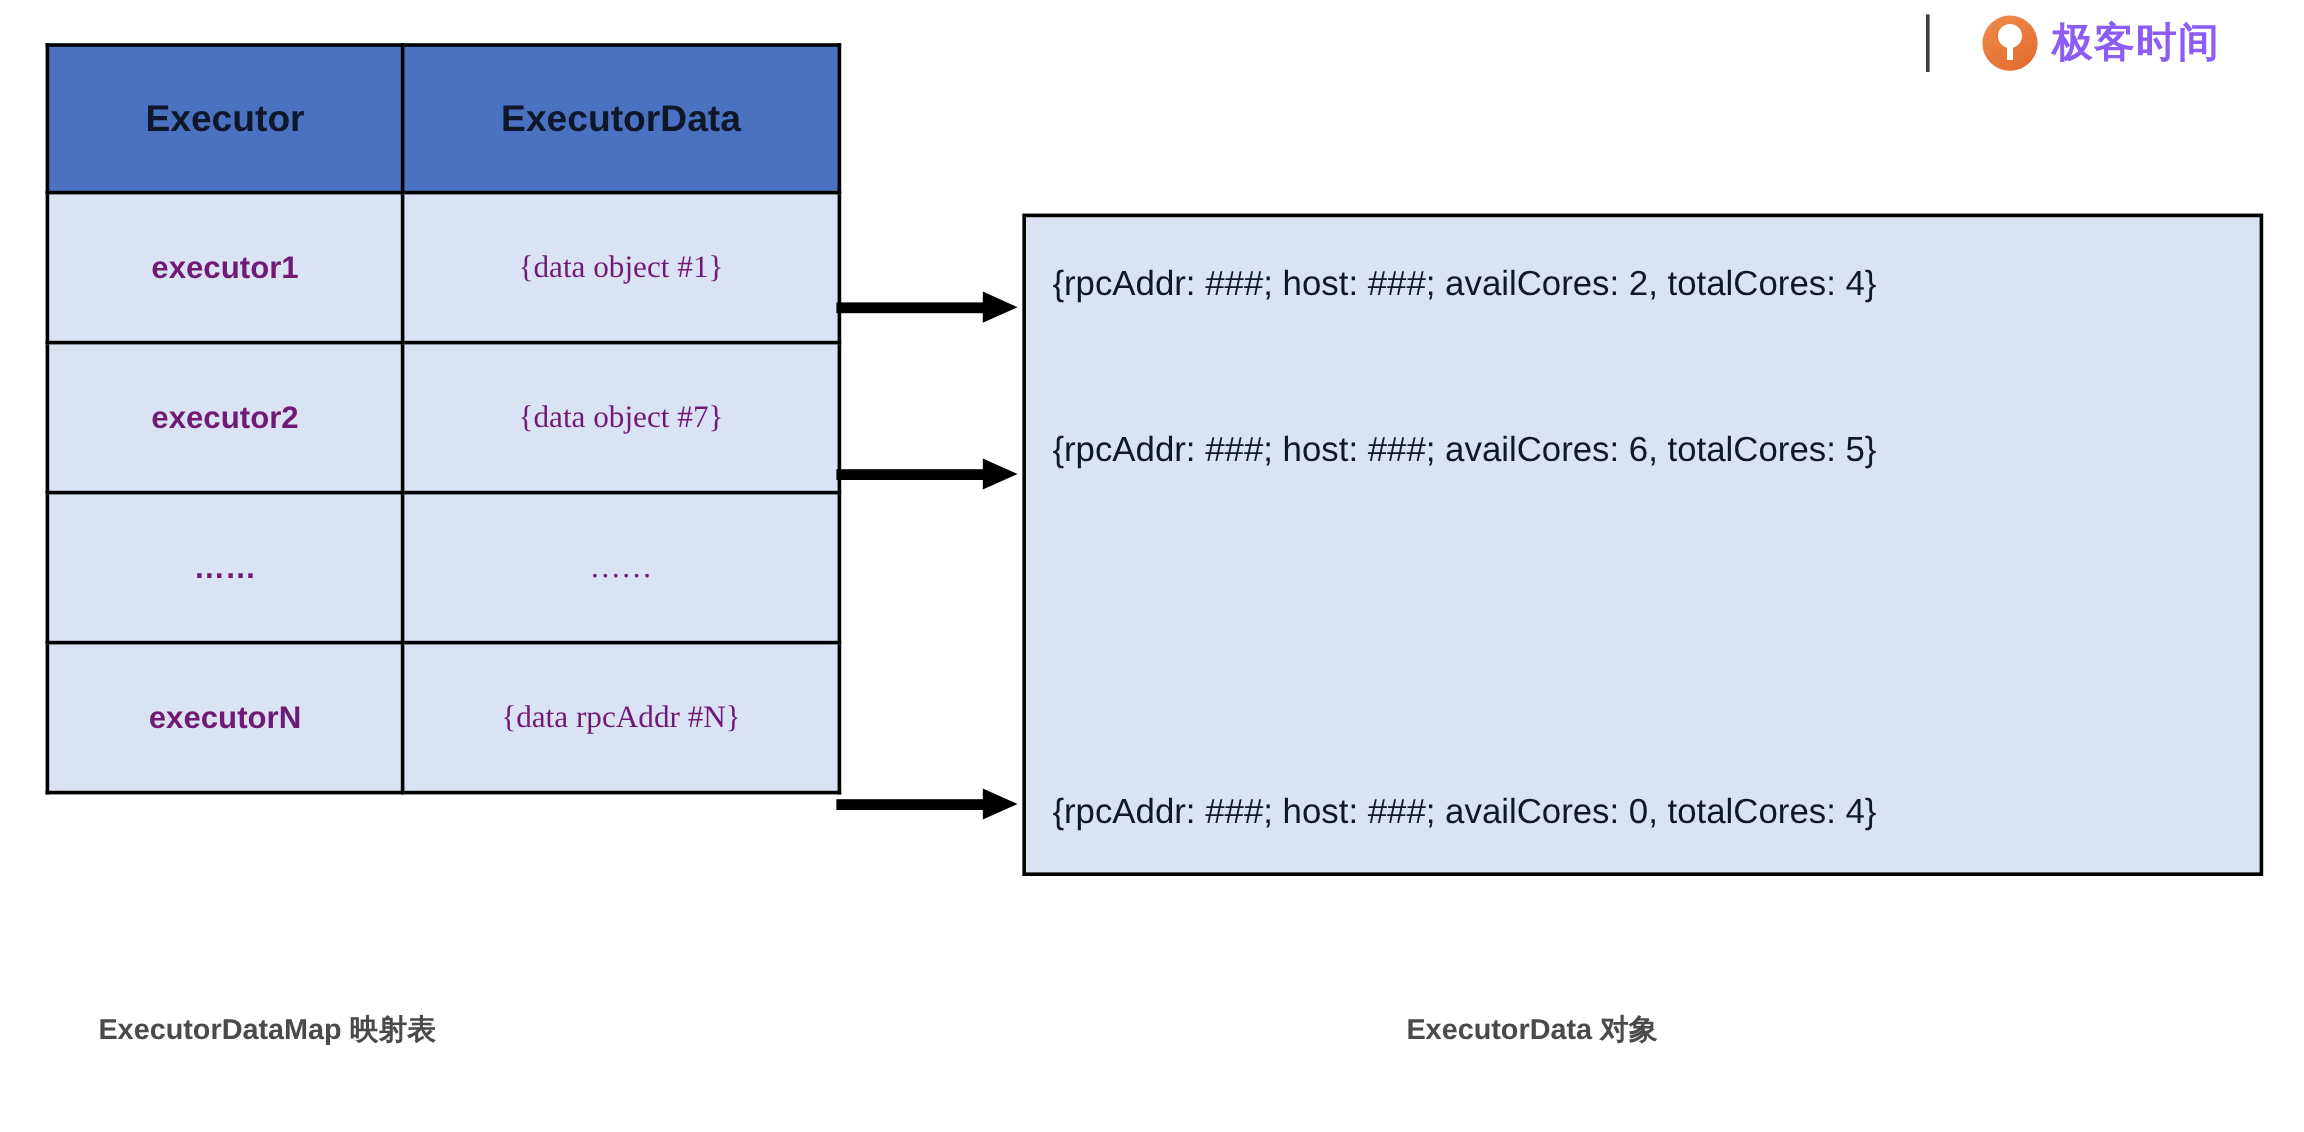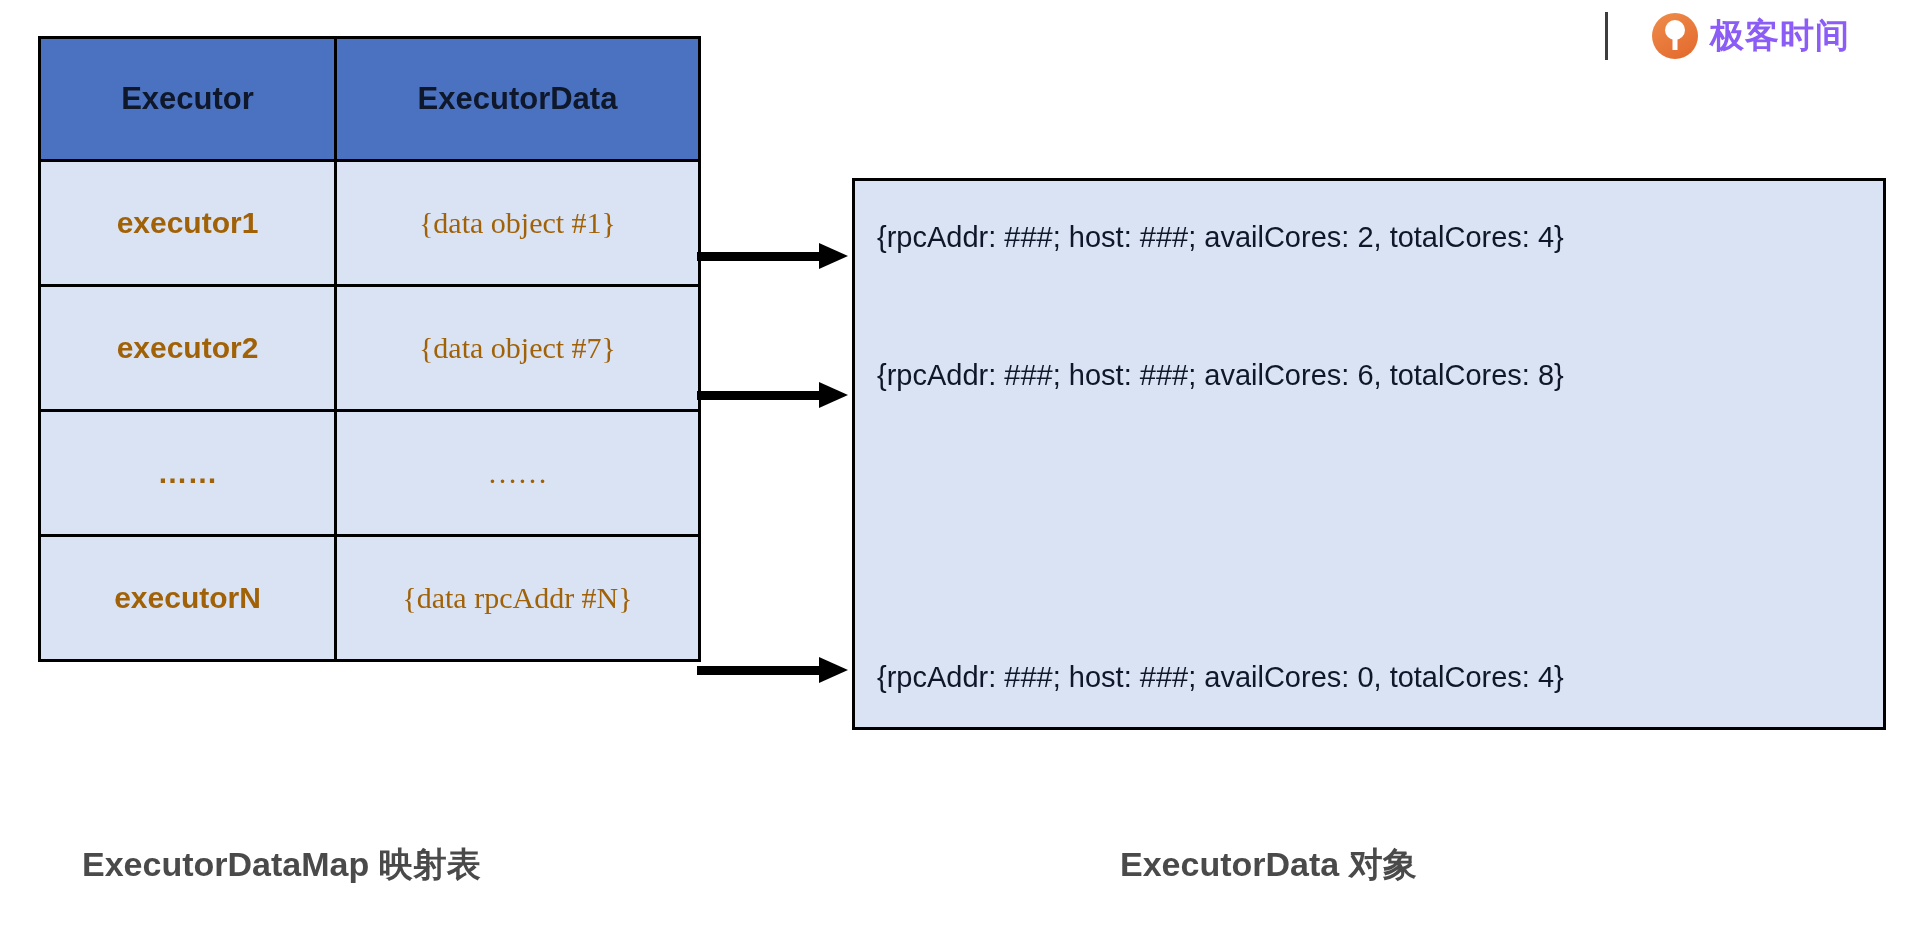--- a/index.html
+++ b/index.html
@@ -87,22 +87,22 @@
   #map-table thead th {
     background: #4a72c0;
     color: #0f172a;
     height: 120px;
     font-size: 31px;
     font-weight: 700;
   }
   #map-table tbody td {
     background: #dae3f3;
     height: 122px;
-    font-size: 30px;
-    color: #a16207;
+    font-size: 26px;
+    color: #701a75;
   }
   #map-table tbody td.key-cell {
     font-weight: 700;
   }
   #map-table tbody td.val-cell {
     font-weight: 400;
     font-family: Liberation Serif, serif;
   }
   #map-table col.c1 { width: 296px; }
   #map-table col.c2 { width: 364px; }
@@ -155,27 +155,27 @@
     border-bottom: 13px solid transparent;
     border-left: 29px solid #000000;
   }
   #arrow-1 { top: 252px; }
   #arrow-2 { top: 391px; }
   #arrow-3 { top: 666px; }
 
   
   .caption {
     position: absolute;
-    font-size: 34px;
+    font-size: 24px;
     font-weight: 700;
     color: #4a4a4a;
     white-space: nowrap;
   }
   #caption-left  { left: 82px;  top: 842px; }
-  #caption-right { left: 1120px; top: 842px; }
+  #caption-right { left: 1172px; top: 842px; }
 </style>
 </head>
 <body>
 
 <div id="brand">
   <div id="brand-divider"></div>
   <div id="brand-mark">
     <div class="inner-cut"></div>
     <div class="tail"></div>
   </div>
@@ -221,18 +221,18 @@
   <div class="shaft"></div>
   <div class="head"></div>
 </div>
 <div class="arrow" id="arrow-3">
   <div class="shaft"></div>
   <div class="head"></div>
 </div>
 
 <div id="object-box">
   <div class="object-line l1">{rpcAddr: ###; host: ###; availCores: 2, totalCores: 4}</div>
-  <div class="object-line l2">{rpcAddr: ###; host: ###; availCores: 6, totalCores: 8}</div>
+  <div class="object-line l2">{rpcAddr: ###; host: ###; availCores: 6, totalCores: 5}</div>
   <div class="object-line l3">{rpcAddr: ###; host: ###; availCores: 0, totalCores: 4}</div>
 </div>
 
 <div class="caption" id="caption-left">ExecutorDataMap 映射表</div>
 <div class="caption" id="caption-right">ExecutorData 对象</div>
 
 </body></html>

